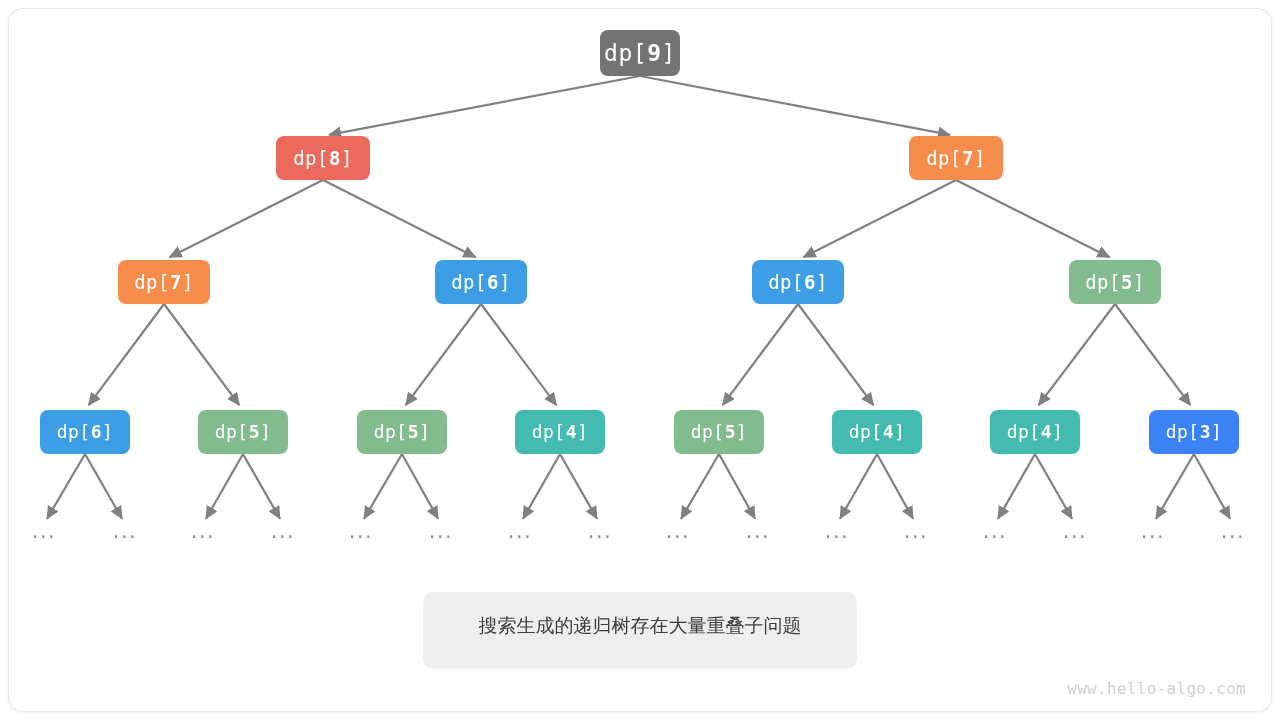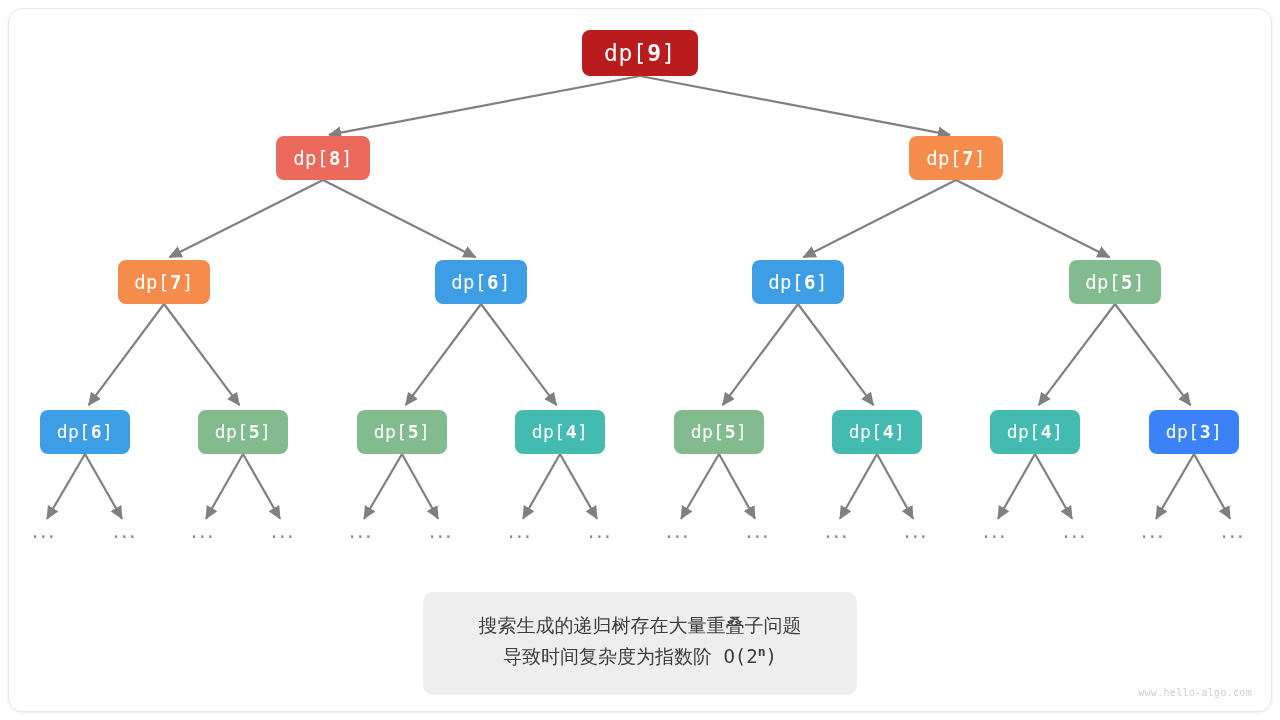--- a/index.html
+++ b/index.html
@@ -79,21 +79,21 @@
     line-height: 1;
     white-space: nowrap;
   }
 
   #caption {
     position: absolute;
     left: 50%;
     transform: translateX(-50%);
     top: 592px;
     width: 434px;
-    padding: 18px 10px 22px 10px;
+    padding: 18px 10px 28px 10px;
     box-sizing: border-box;
     background: #eeeeee;
     border-radius: 10px;
     text-align: center;
     color: #3d3d3d;
     font-family: "DejaVu Sans", sans-serif;
     font-size: 19px;
     line-height: 1.65;
   }
   #caption .cap-line { display: block; }
@@ -101,25 +101,25 @@
     font-family: "DejaVu Sans Mono", monospace;
     font-size: 19px;
   }
   #caption .complexity sup {
     font-size: 13px;
     font-weight: bold;
   }
 
   #watermark {
     position: absolute;
-    right: 28px;
+    right: 34px;
     bottom: 22px;
     color: #cfcfcf;
     font-family: "DejaVu Sans Mono", monospace;
-    font-size: 10px;
+    font-size: 16px;
     letter-spacing: 0.3px;
   }
 </style>
 </head>
 <body>
 
 <div id="canvas">
   <div id="card"></div>
 
   <svg id="edges" viewBox="0 0 1280 720" xmlns="http://www.w3.org/2000/svg">
@@ -156,21 +156,21 @@
         <line x1="877" y1="454" x2="839.976833630141" y2="518.7905411472533" stroke="#808080" stroke-width="2.2" marker-end="url(#arrowhead)"></line>
         <line x1="877" y1="454" x2="913.0797870507084" y2="518.7585921422971" stroke="#808080" stroke-width="2.2" marker-end="url(#arrowhead)"></line>
         <line x1="1035" y1="454" x2="997.976833630141" y2="518.7905411472533" stroke="#808080" stroke-width="2.2" marker-end="url(#arrowhead)"></line>
         <line x1="1035" y1="454" x2="1072.023166369859" y2="518.7905411472533" stroke="#808080" stroke-width="2.2" marker-end="url(#arrowhead)"></line>
         <line x1="1194" y1="454" x2="1156.0324186690411" y2="518.8226998333445" stroke="#808080" stroke-width="2.2" marker-end="url(#arrowhead)"></line>
         <line x1="1194" y1="454" x2="1230.0797870507083" y2="518.7585921422971" stroke="#808080" stroke-width="2.2" marker-end="url(#arrowhead)"></line>
       </g>
   </svg>
 
   <div id="nodes-layer">
-      <div class="node lvl0" style="left: 640px; top: 53px; width: 116px; height: 46px; background: #b91c1c;">
+      <div class="node lvl0" style="left: 640px; top: 53px; width: 80px; height: 46px; background: #737373;">
         <span class="lbl">dp[<b>9</b>]</span>
       </div>
       <div class="node lvl1" style="left: 323px; top: 158px; width: 94px; height: 44px; background: rgb(236, 106, 92);">
         <span class="lbl">dp[<b>8</b>]</span>
       </div>
       <div class="node lvl1" style="left: 956px; top: 158px; width: 94px; height: 44px; background: rgb(245, 140, 75);">
         <span class="lbl">dp[<b>7</b>]</span>
       </div>
       <div class="node lvl2" style="left: 164px; top: 282px; width: 92px; height: 44px; background: rgb(245, 140, 75);">
         <span class="lbl">dp[<b>7</b>]</span>
@@ -223,17 +223,16 @@
       <div class="ellipsis" style="left: 837px; top: 537px;">···</div>
       <div class="ellipsis" style="left: 916px; top: 537px;">···</div>
       <div class="ellipsis" style="left: 995px; top: 537px;">···</div>
       <div class="ellipsis" style="left: 1075px; top: 537px;">···</div>
       <div class="ellipsis" style="left: 1153px; top: 537px;">···</div>
       <div class="ellipsis" style="left: 1233px; top: 537px;">···</div>
     </div>
 
   <div id="caption">
     <span class="cap-line">搜索生成的递归树存在大量重叠子问题</span>
-    <span class="cap-line complexity"><span>导致时间复杂度为指数阶  O(2</span><sup>n</sup><span>)</span></span>
   </div>
 
   <div id="watermark">www.hello-algo.com</div>
 </div>
 
 </body></html>

